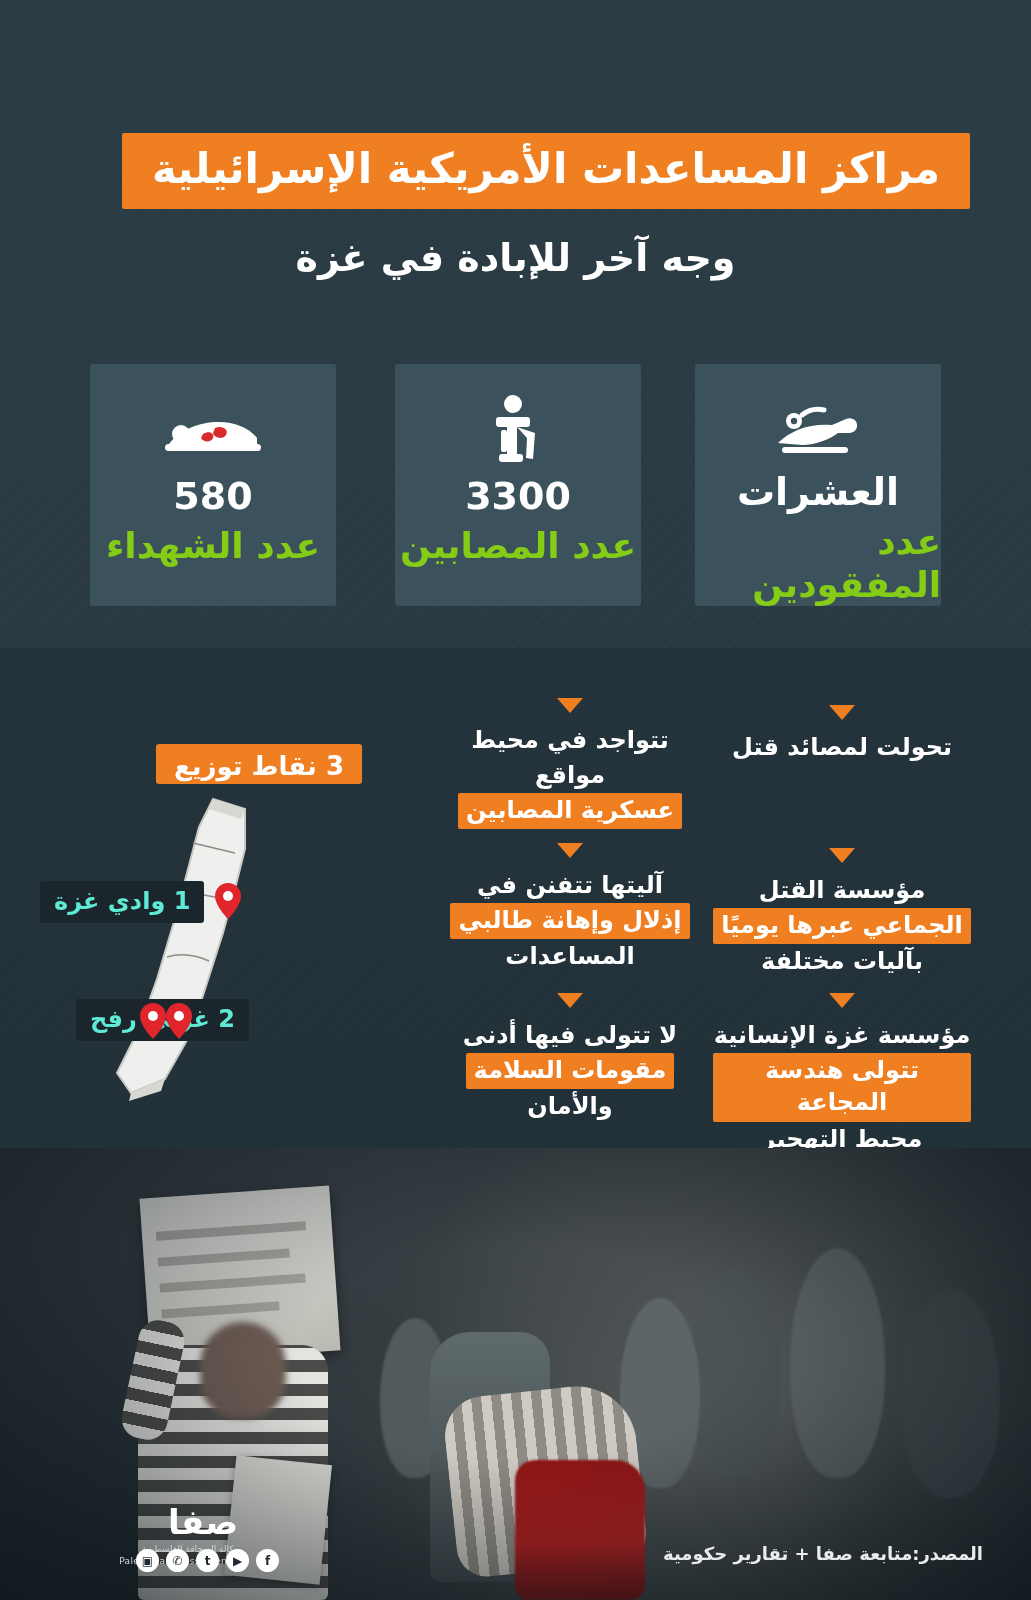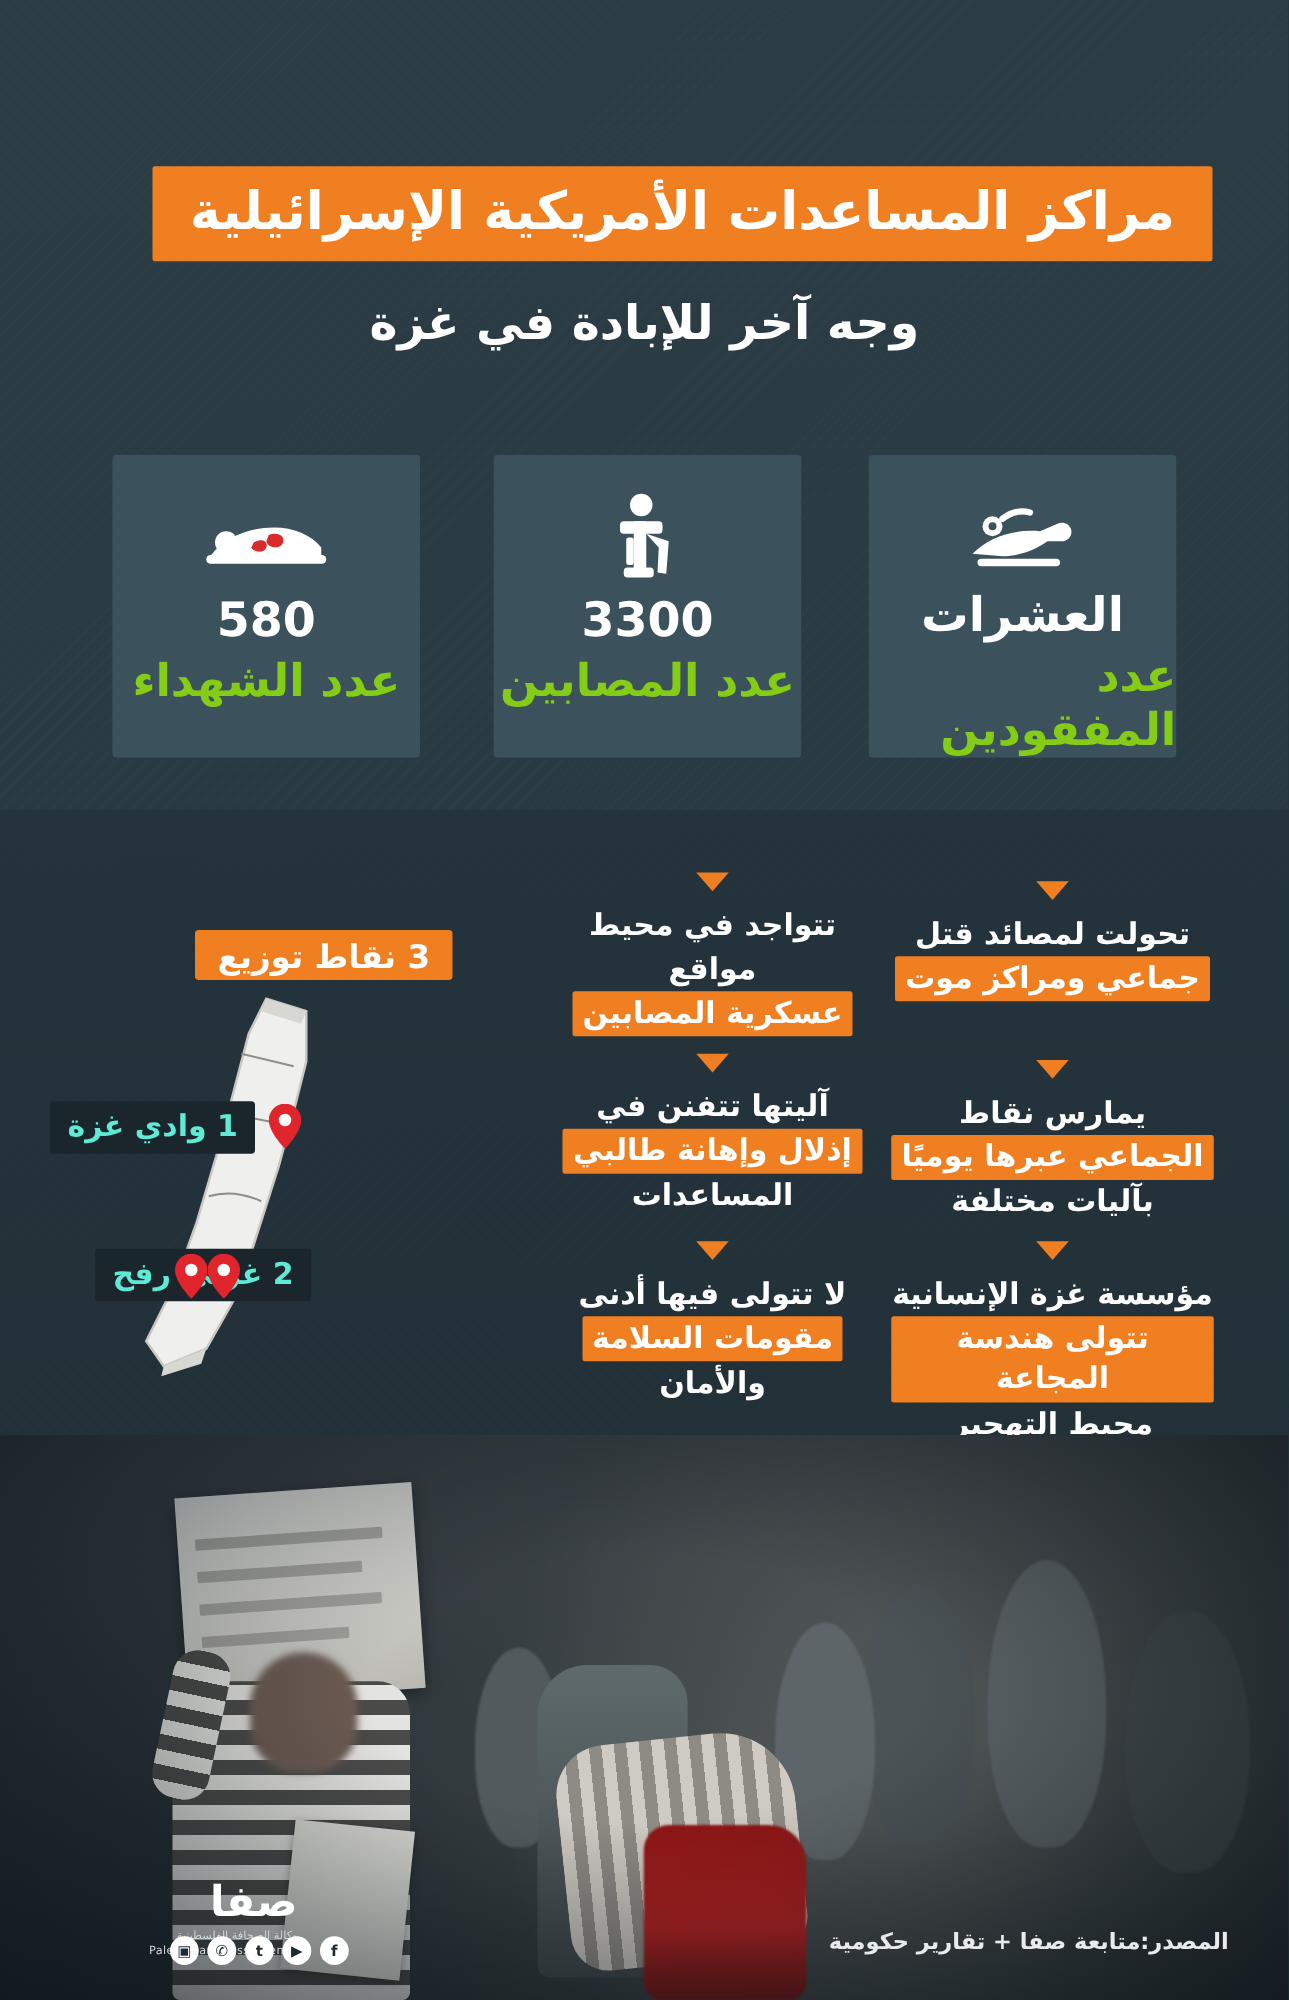--- a/index.html
+++ b/index.html
@@ -246,26 +246,25 @@
       <div class="stat-value">580</div>
       <div class="stat-label">عدد الشهداء</div>
     </div>
   </div>
 
   <div class="mid"></div>
 
   <div class="point p-r1">
     <div class="caret"></div>
     <div class="ln">تحولت لمصائد قتل</div>
-    <div class="ln"><span class="hl">جماعي ومراكز موت</span></div>
   </div>
 
   <div class="point p-r2">
     <div class="caret"></div>
-    <div class="ln">يمارس نقاط</div>
+    <div class="ln">مؤسسة القتل</div>
     <div class="ln"><span class="hl">الجماعي عبرها يوميًا</span></div>
     <div class="ln">بآليات مختلفة</div>
   </div>
 
   <div class="point p-r3">
     <div class="caret"></div>
     <div class="ln">مؤسسة غزة الإنسانية</div>
     <div class="ln"><span class="hl">تتولى هندسة المجاعة</span></div>
     <div class="ln">محيط التهجير</div>
   </div>

